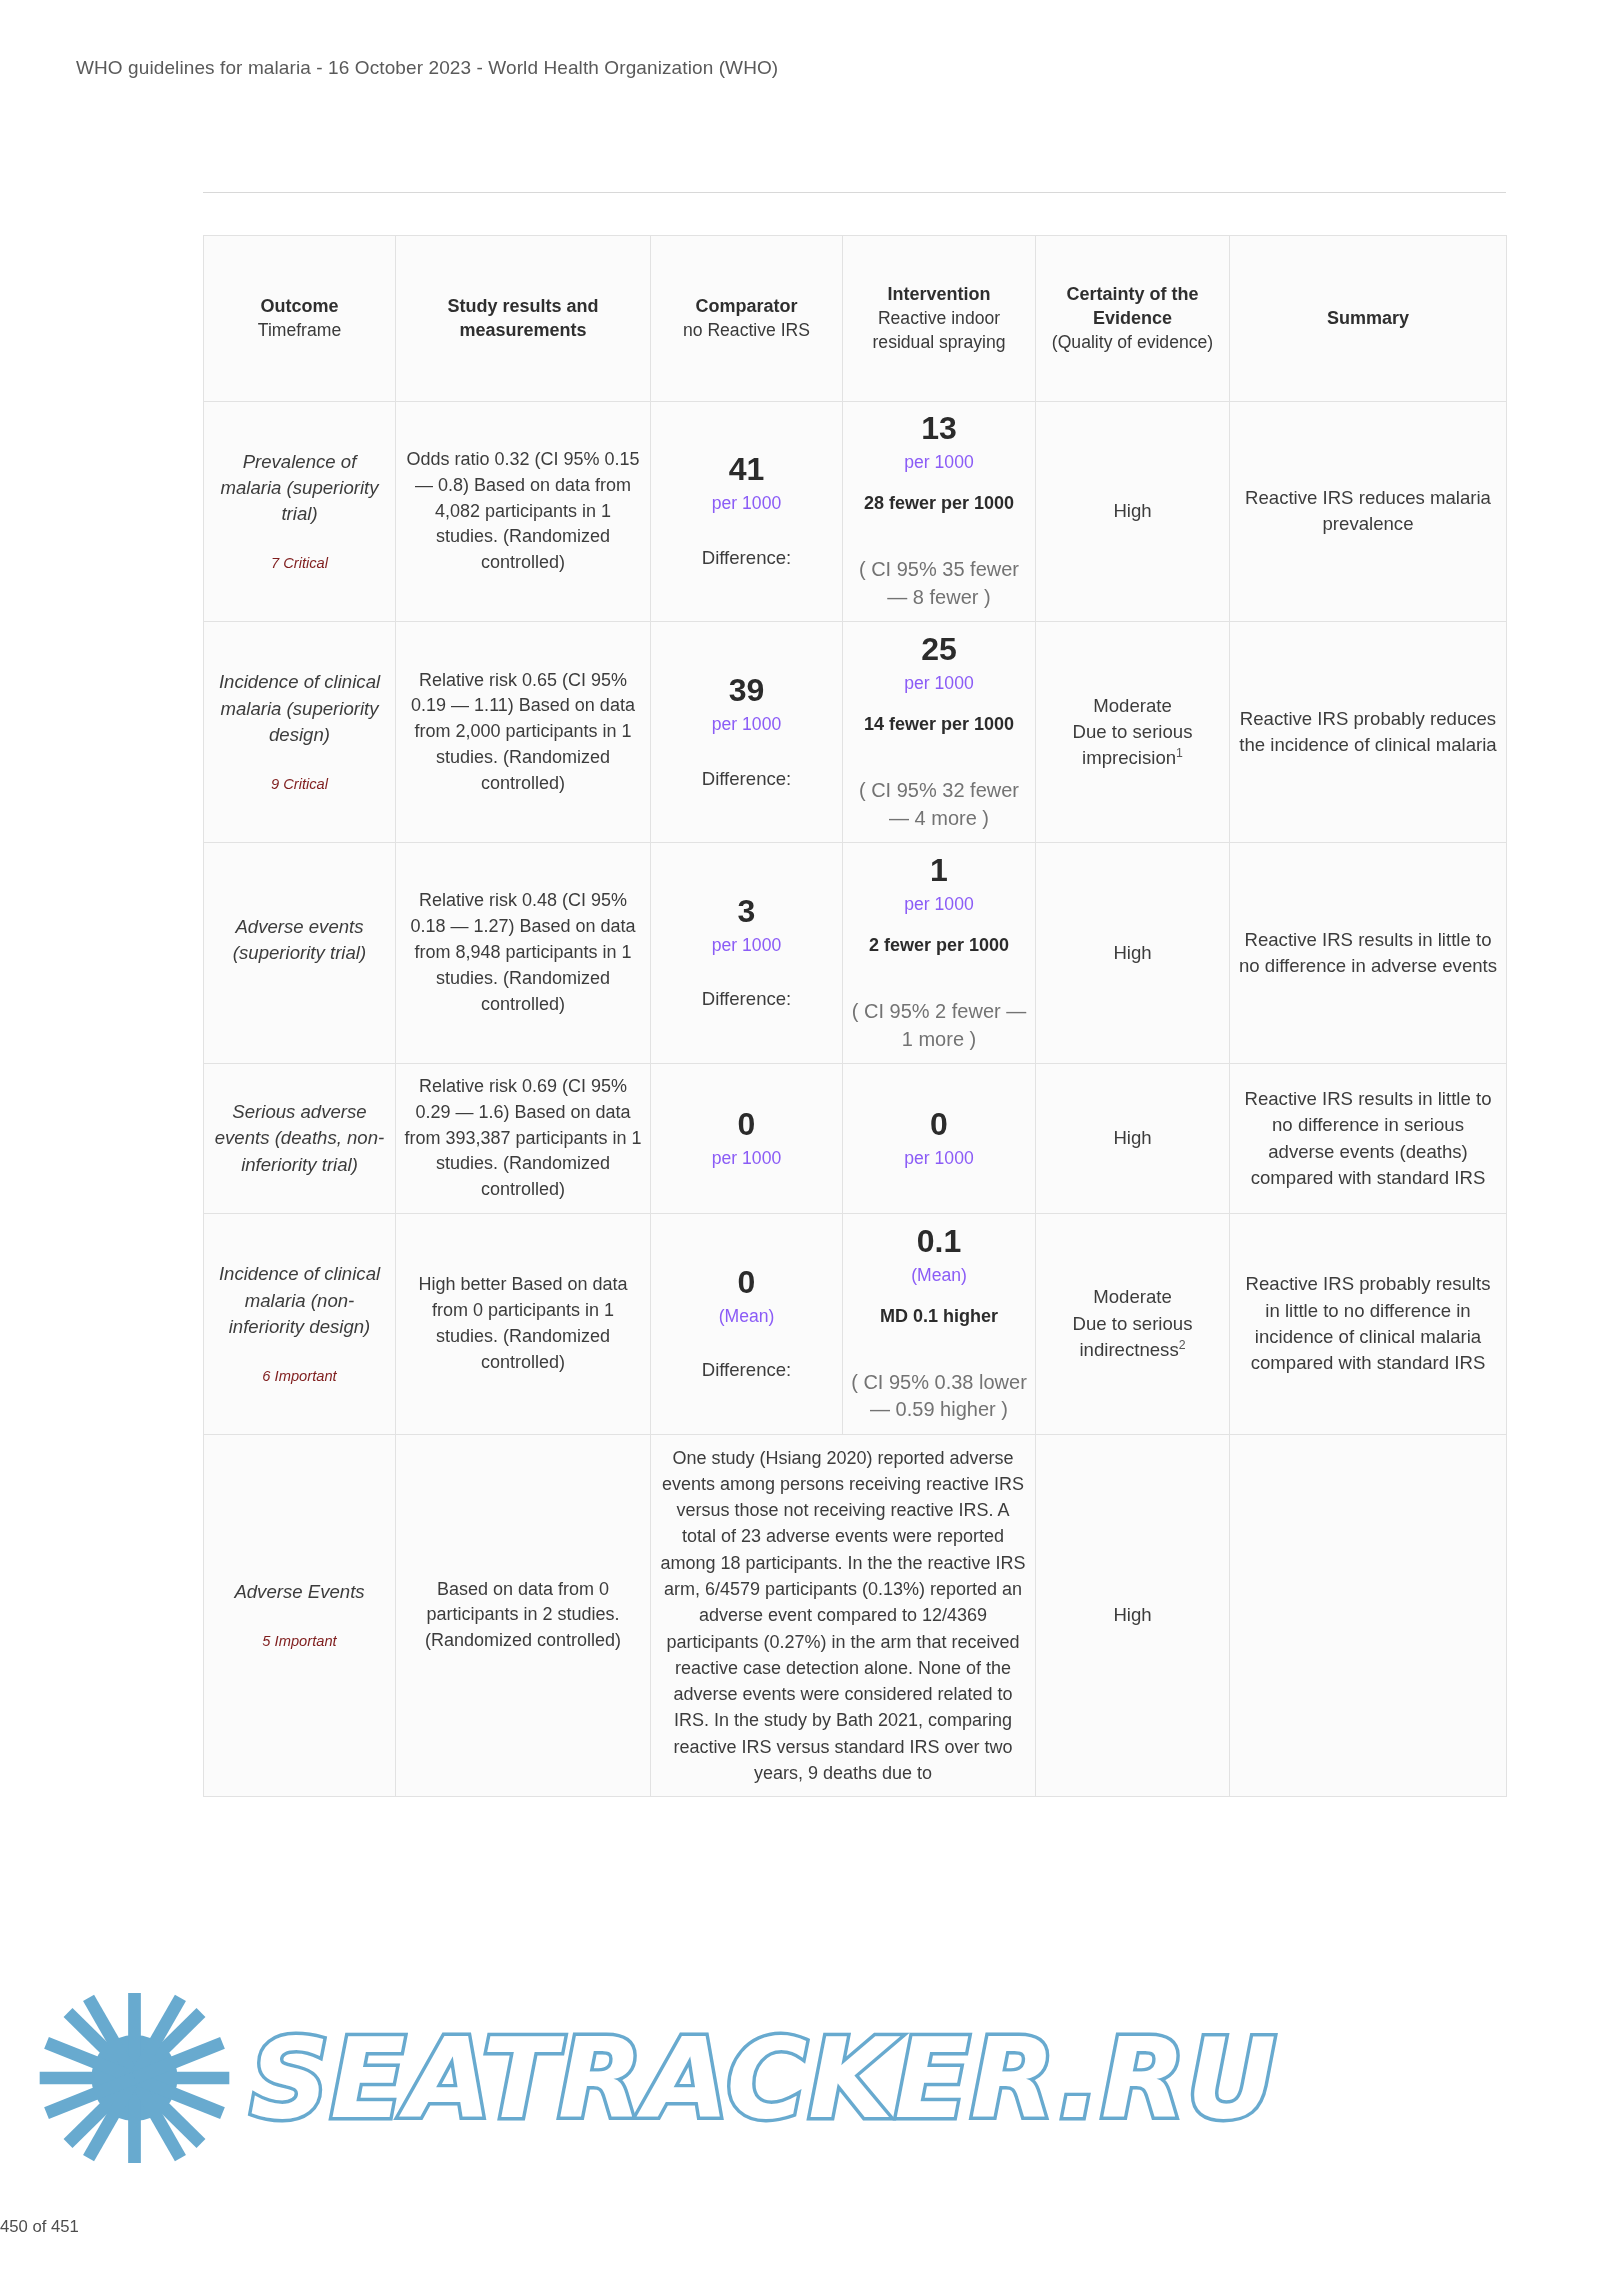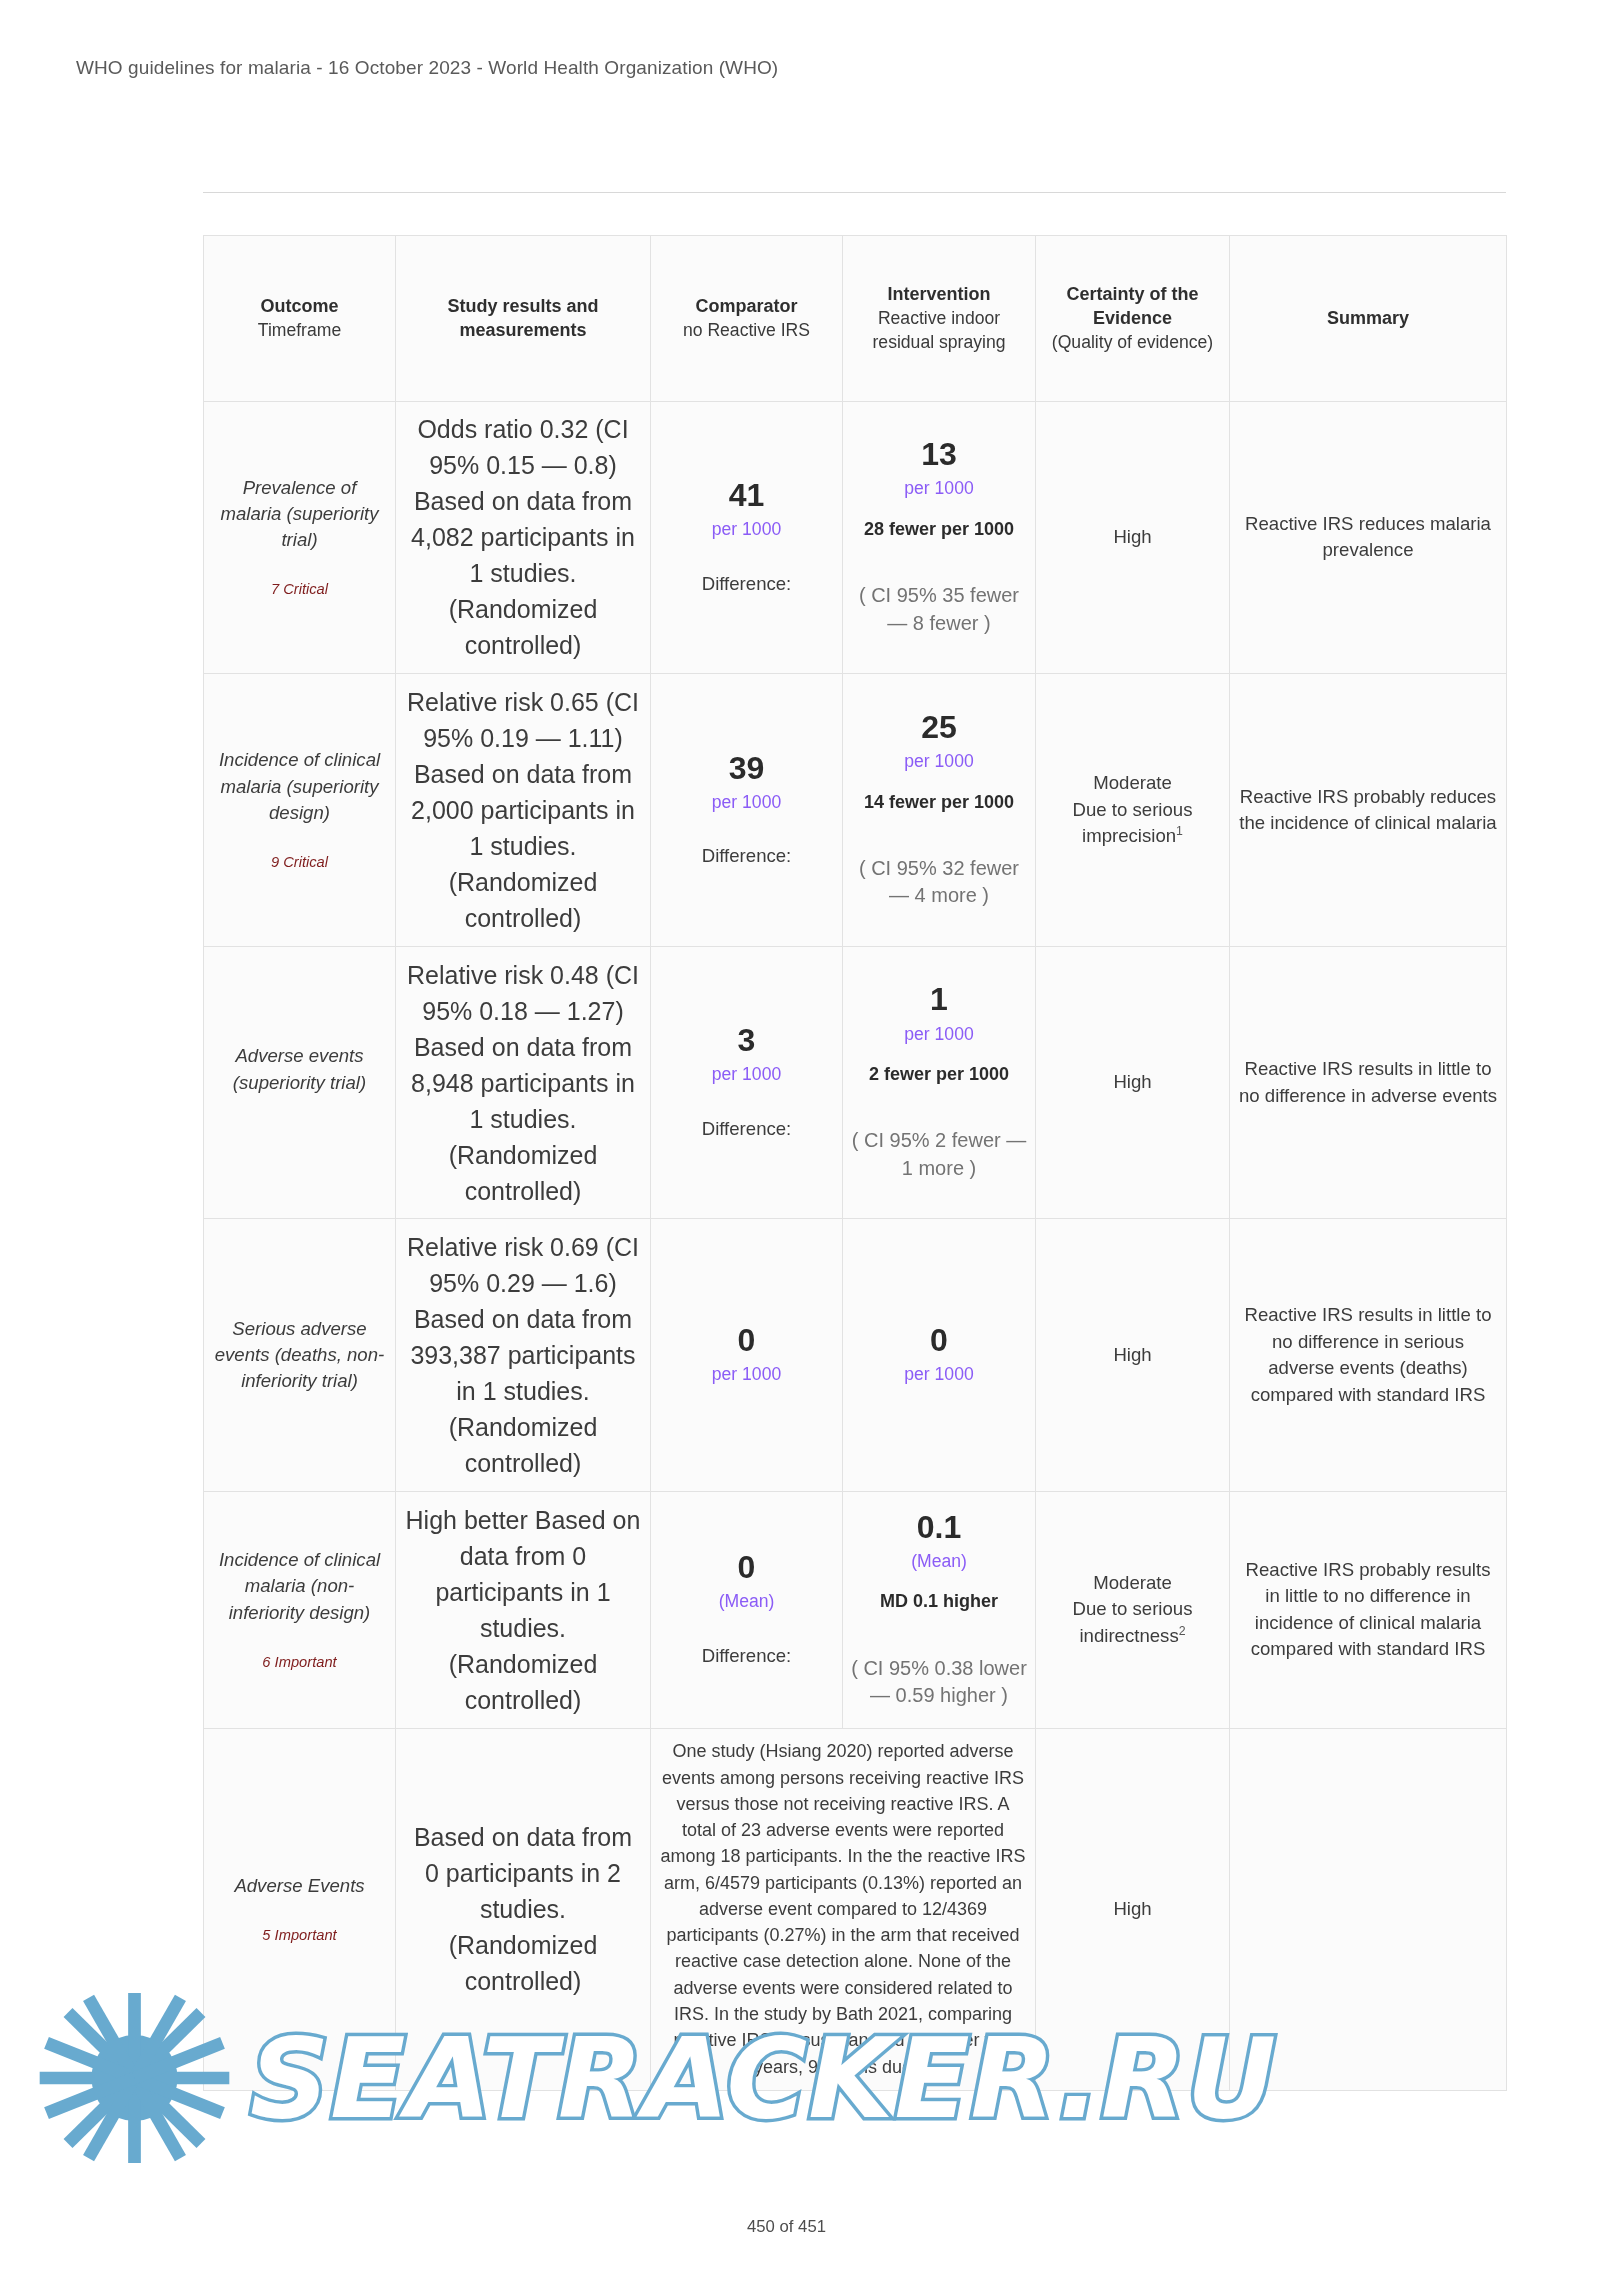--- a/index.html
+++ b/index.html
@@ -97,21 +97,21 @@
   }
   .outcome-title { display: block; }
   .outcome-rank {
     display: block;
     margin-top: 25.5px;
     font-size: 14.7px;
     color: #7f1d1d;
   }
 
   .cell-study {
-    font-size: 25px;
+    font-size: 18px;
     line-height: 1.44;
     color: #3c3c3c;
   }
 
   .cell-comp {
     font-size: 18.6px;
     line-height: 1.4;
     color: #3c3c3c;
   }
   .big-num {
@@ -191,21 +191,21 @@
   .row-tall-4 { height: 127px; }
   .row-tall-5 { height: 169px; }
   .row-tall-6 { height: 323px; }
 
   
   .page-number {
     position: absolute;
     left: 0;
     top: 2217px;
     width: 1573px;
-    text-align: center;
+    text-align: left;
     font-size: 16.7px;
     color: #4d4d4d;
   }
 
   
   .watermark {
     position: absolute;
     left: 0;
     top: 1954px;
     width: 1290px;

